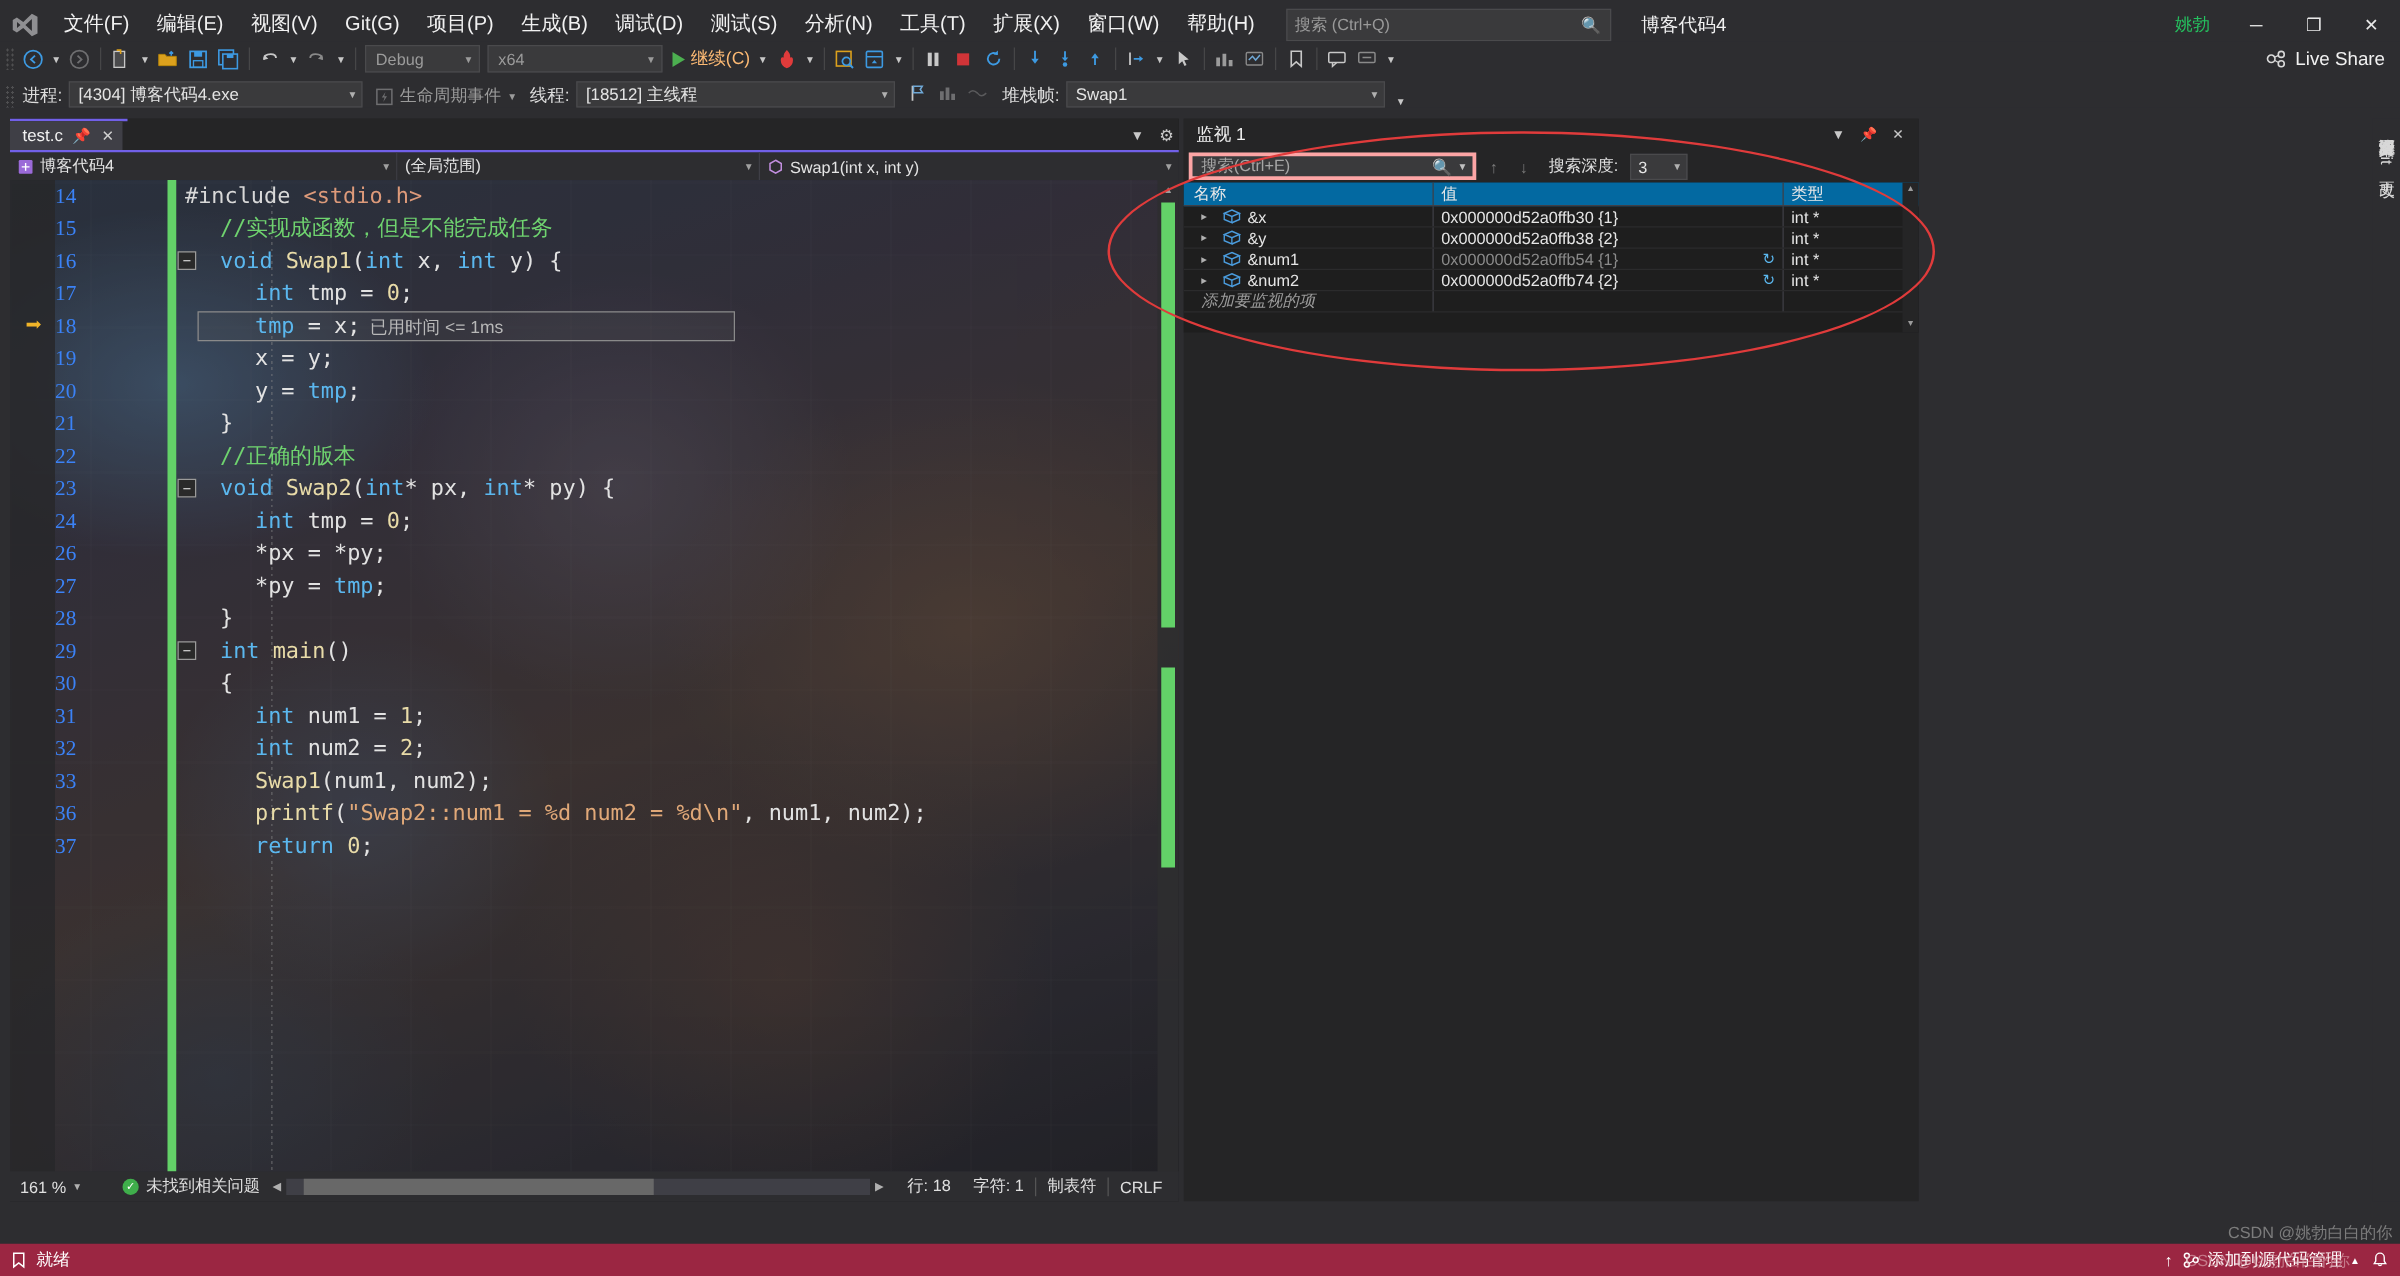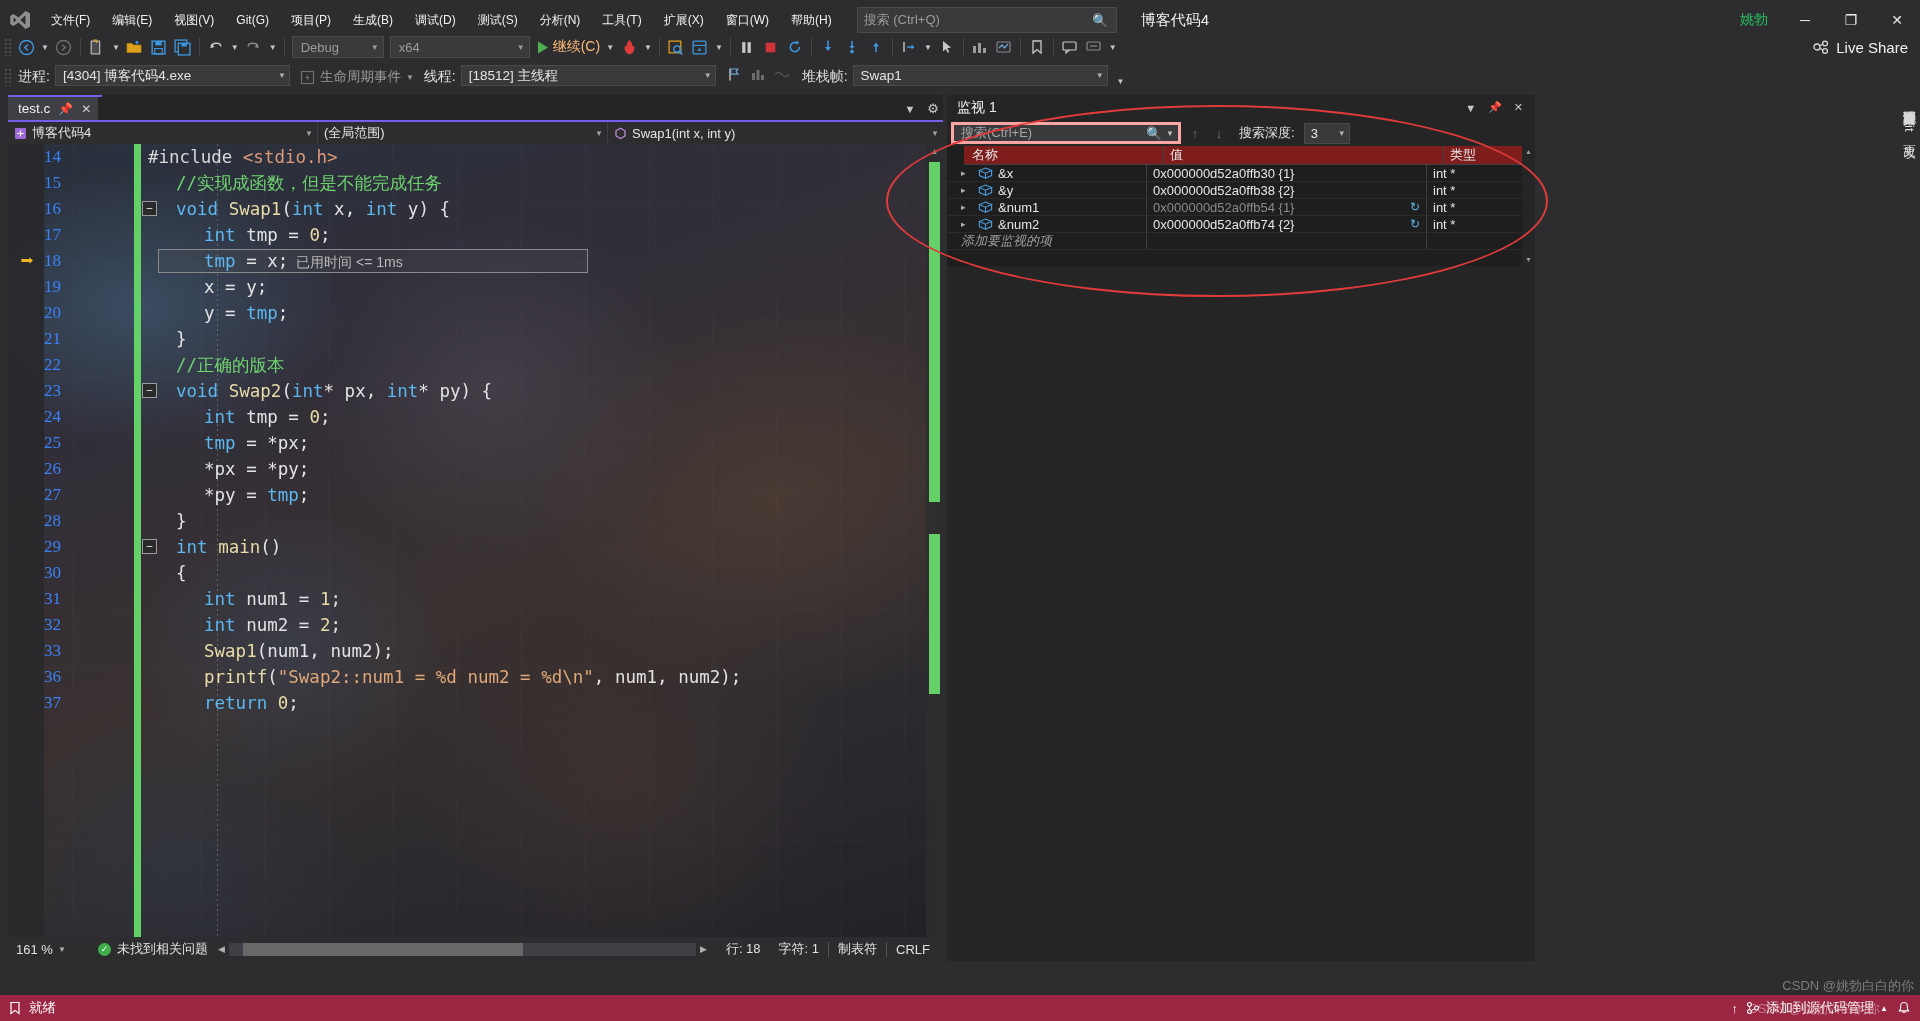--- a/index.html
+++ b/index.html
@@ -24,21 +24,21 @@
     background: #2d2d30;
     display: flex; align-items: center;
   }
   .vs-logo {
     width: 40px; height: 40px; display: flex; align-items: center; justify-content: center;
   }
   .vs-logo svg { display: block; }
   .menubar { display: flex; align-items: center; height: 40px; }
   .menu-item {
     padding: 0 11px; height: 40px; line-height: 40px;
-    font-size: 12px; color: #f1f1f1; white-space: nowrap; cursor: default;
+    font-size: 16px; color: #f1f1f1; white-space: nowrap; cursor: default;
   }
 
   .qsearch {
     margin-left: 14px;
     width: 260px; height: 26px;
     background: #3a3a3c; border: 1px solid #4a4a4c;
     display: flex; align-items: center; padding: 0 6px;
     font-size: 13px; color: #9a9a9a;
   }
   .qsearch .qs-text { flex: 1; }
@@ -229,21 +229,21 @@
   .w-depth-label { font-size: 13px; color: #e0e0e0; margin-left: 6px; white-space: nowrap; }
   .w-depth-combo {
     width: 46px; height: 21px; background: #3a3a3c; border: 1px solid #4a4a4c;
     display: flex; align-items: center; padding: 0 3px 0 6px;
     font-size: 13px; color: #e8e8e8; margin-left: 5px;
   }
   .w-depth-combo .dc-arrow { margin-left: auto; font-size: 8px; color: #b0b0b0; }
 
   .watch-grid { position: relative; background: #1e1e1e; height: 120px; }
   .wrow { display: flex; height: 17px; align-items: center; font-size: 13px; }
-  .whead { background: #7f1d1d; color: #e8e8e8; border-bottom: 1px solid #3f3f46; height: 19px; margin-left: 17px; }
+  .whead { background: #0369a1; color: #e8e8e8; border-bottom: 1px solid #3f3f46; height: 19px; }
   .wcell { overflow: hidden; white-space: nowrap; display: flex; align-items: center; }
   .wc-name  { width: 200px; padding-left: 8px; border-right: 1px solid #3f3f46; height: 100%; }
   .wc-value { width: 280px; padding-left: 6px; border-right: 1px solid #3f3f46; height: 100%; }
   .wc-type  { flex: 1; padding-left: 6px; height: 100%; }
   .wrow.data { border-bottom: 1px solid #2b2b2c; color: #e6e6e6; }
   .wrow.data .wc-name { padding-left: 14px; gap: 5px; }
   .expander { color: #b0b0b0; font-size: 9px; width: 12px; }
   .cube-ic { width: 15px; height: 13px; display: inline-block; }
   .val-dim { color: #8a8a8a; }
   .refresh-ic { color: #5bb7ee; font-size: 12px; margin-left: auto; padding-right: 6px; }
@@ -652,21 +652,20 @@
           <div class="cl"><div class="lnum">15</div><div class="ctext2" style="left: 168px;"><span class="k-cmt">//实现成函数，但是不能完成任务</span></div></div>
           <div class="cl"><div class="lnum">16</div><div class="fold">−</div><div class="ctext2" style="left: 168px;"><span class="k-kw">void </span><span class="k-fn">Swap1</span><span class="k-punc">(</span><span class="k-kw">int </span><span class="k-id">x</span><span class="k-punc">, </span><span class="k-kw">int </span><span class="k-id">y</span><span class="k-punc">) {</span></div></div>
           <div class="cl"><div class="lnum">17</div><div class="ctext2" style="left: 196px;"><span class="k-kw">int </span><span class="k-id">tmp = </span><span class="k-num">0</span><span class="k-punc">;</span></div></div>
           <div class="cl"><div class="arrow-cur">➡</div><div class="curline-box" style="top: 1px;"></div><div class="lnum">18</div><div class="ctext2" style="left: 196px;"><span class="k-kw">tmp</span><span class="k-id"> = x;</span><span class="elapsed">  已用时间 &lt;= 1ms</span></div></div>
           <div class="cl"><div class="lnum">19</div><div class="ctext2" style="left: 196px;"><span class="k-id">x = y;</span></div></div>
           <div class="cl"><div class="lnum">20</div><div class="ctext2" style="left: 196px;"><span class="k-id">y = </span><span class="k-kw">tmp</span><span class="k-punc">;</span></div></div>
           <div class="cl"><div class="lnum">21</div><div class="ctext2" style="left: 168px;"><span class="k-punc">}</span></div></div>
           <div class="cl"><div class="lnum">22</div><div class="ctext2" style="left: 168px;"><span class="k-cmt">//正确的版本</span></div></div>
           <div class="cl"><div class="lnum">23</div><div class="fold">−</div><div class="ctext2" style="left: 168px;"><span class="k-kw">void </span><span class="k-fn">Swap2</span><span class="k-punc">(</span><span class="k-kw">int</span><span class="k-id">* px, </span><span class="k-kw">int</span><span class="k-id">* py) {</span></div></div>
           <div class="cl"><div class="lnum">24</div><div class="ctext2" style="left: 196px;"><span class="k-kw">int </span><span class="k-id">tmp = </span><span class="k-num">0</span><span class="k-punc">;</span></div></div>
-          <div class="cl"><div class="lnum">25</div><div class="ctext2" style="left: 196px;"><span class="k-kw">tmp</span><span class="k-id"> = *px;</span></div></div>
           <div class="cl"><div class="lnum">26</div><div class="ctext2" style="left: 196px;"><span class="k-id">*px = *py;</span></div></div>
           <div class="cl"><div class="lnum">27</div><div class="ctext2" style="left: 196px;"><span class="k-id">*py = </span><span class="k-kw">tmp</span><span class="k-punc">;</span></div></div>
           <div class="cl"><div class="lnum">28</div><div class="ctext2" style="left: 168px;"><span class="k-punc">}</span></div></div>
           <div class="cl"><div class="lnum">29</div><div class="fold">−</div><div class="ctext2" style="left: 168px;"><span class="k-kw">int </span><span class="k-fn">main</span><span class="k-punc">()</span></div></div>
           <div class="cl"><div class="lnum">30</div><div class="ctext2" style="left: 168px;"><span class="k-punc">{</span></div></div>
           <div class="cl"><div class="lnum">31</div><div class="ctext2" style="left: 196px;"><span class="k-kw">int </span><span class="k-id">num1 = </span><span class="k-num">1</span><span class="k-punc">;</span></div></div>
           <div class="cl"><div class="lnum">32</div><div class="ctext2" style="left: 196px;"><span class="k-kw">int </span><span class="k-id">num2 = </span><span class="k-num">2</span><span class="k-punc">;</span></div></div>
           <div class="cl"><div class="lnum">33</div><div class="ctext2" style="left: 196px;"><span class="k-fn">Swap1</span><span class="k-id">(num1, num2);</span></div></div>
           <div class="cl"><div class="lnum">36</div><div class="ctext2" style="left: 196px;"><span class="k-fn">printf</span><span class="k-punc">(</span><span class="k-str">"Swap2::num1 = %d num2 = %d\n"</span><span class="k-id">, num1, num2);</span></div></div>
           <div class="cl"><div class="lnum">37</div><div class="ctext2" style="left: 196px;"><span class="k-kw">return </span><span class="k-num">0</span><span class="k-punc">;</span></div></div>

